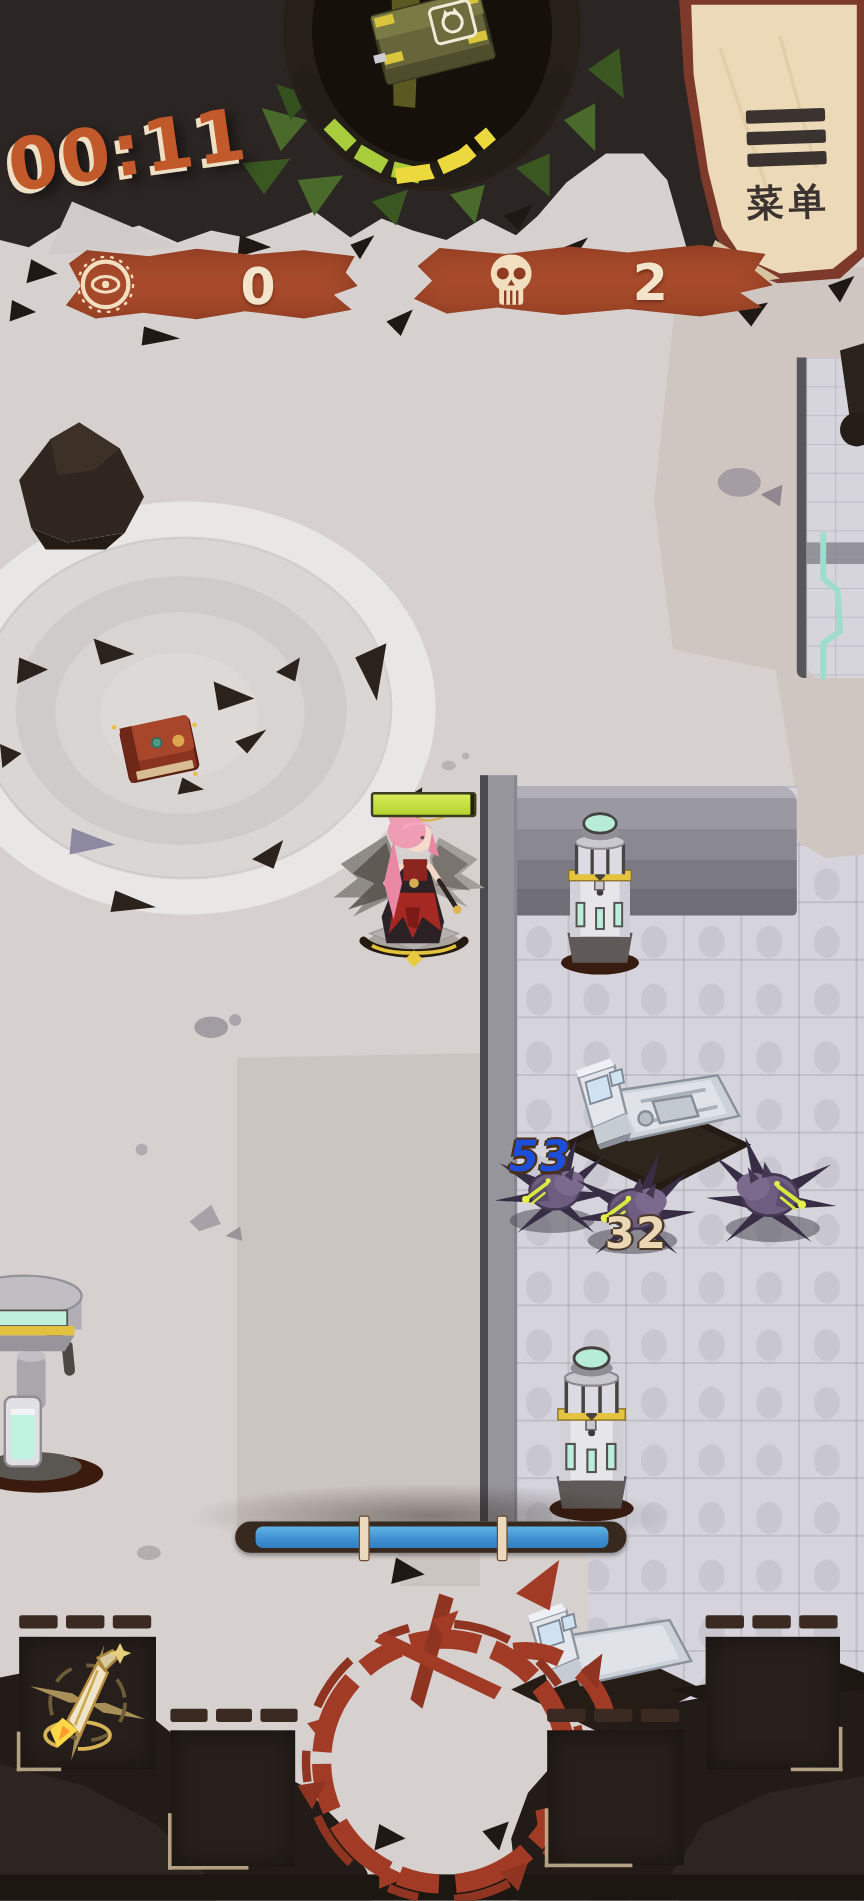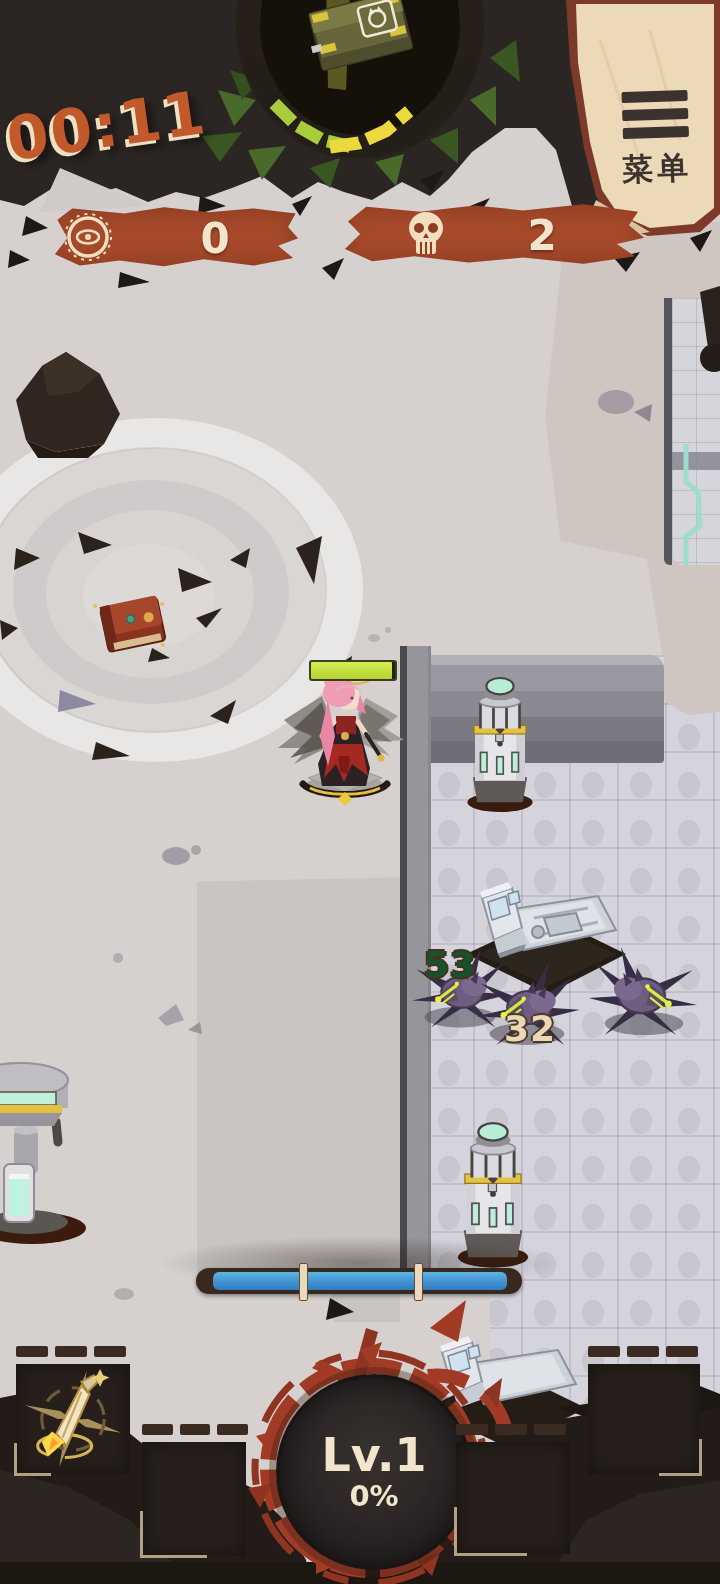--- a/index.html
+++ b/index.html
@@ -35,21 +35,21 @@
   .menu-bar{width:66px;height:11px;border-radius:2px;background:#3a332f;margin:7px auto 0;}
   .menu-label{margin-top:10px;font-size:31px;font-weight:bold;color:#3a332f;letter-spacing:4px;}
   .banner{height:62px;background:var(--banner-rust,#a64a2b);
     box-shadow:inset 0 0 24px rgba(70,20,8,.45);}
   .banner.left{clip-path:polygon(3% 22%,9% 4%,30% 12%,46% 2%,64% 10%,82% 4%,99% 12%,96% 34%,100% 52%,92% 64%,98% 84%,82% 96%,62% 86%,46% 97%,28% 88%,12% 96%,2% 78%,7% 52%);}
   .banner.right{clip-path:polygon(2% 30%,8% 6%,26% 14%,44% 4%,60% 12%,80% 2%,98% 14%,95% 36%,100% 56%,91% 66%,97% 86%,80% 98%,60% 88%,42% 96%,24% 86%,10% 94%,1% 74%,6% 50%);}
   .banner .num{position:absolute;top:8px;width:70px;text-align:center;font-size:42px;font-weight:bold;
     color:var(--cream,#f3e5cb);text-shadow:0 2px 3px rgba(60,15,5,.5);}
 
   .dmg{font-weight:bold;font-size:36px;letter-spacing:1px;}
-  .dmg.orange{color:#14532d;text-shadow:2px 0 0 #4c3017,-2px 0 0 #4c3017,0 2px 0 #4c3017,0 -2px 0 #4c3017;}
+  .dmg.orange{color:#1d4ed8;text-shadow:2px 0 0 #4c3017,-2px 0 0 #4c3017,0 2px 0 #4c3017,0 -2px 0 #4c3017;font-style:italic;}
   .dmg.cream{color:#ecd7b4;text-shadow:2px 0 0 #4a3a2a,-2px 0 0 #4a3a2a,0 2px 0 #4a3a2a,0 -2px 0 #4a3a2a;}
 
   
   .hpbar{width:84px;height:17px;background:#20220f;border:2px solid #3c3e1f;border-radius:3px;}
   .hpfill{height:100%;border-radius:1px;background:linear-gradient(#d5ec57,#b5d32e);}
 
   
   .xpshadow{background:radial-gradient(ellipse at center, rgba(30,22,16,.42), transparent 65%);}
   .xpbar{width:326px;height:26px;border-radius:13px;background:#38291f;box-shadow:0 2px 4px rgba(0,0,0,.4);}
   .xpfill{position:absolute;left:17px;right:15px;top:4px;bottom:4px;border-radius:6px;
@@ -363,24 +363,20 @@
     <polygon points="146,12 158,16 132,108 122,100" fill="#8e3420"></polygon>
     <polygon points="92,52 100,44 198,90 192,100" fill="#a23b26"></polygon>
     <polygon points="36,120 64,112 52,140" fill="#a23b26"></polygon>
     <polygon points="28,172 52,168 40,192" fill="#8e3420"></polygon>
     <polygon points="244,120 268,130 252,148" fill="#a23b26"></polygon>
     <polygon points="262,176 284,186 262,198" fill="#8e3420"></polygon>
     <polygon points="96,236 120,248 96,258" fill="#a23b26"></polygon>
     <polygon points="196,244 220,236 212,260" fill="#8e3420"></polygon>
     <polygon points="140,34 162,26 152,52" fill="#a23b26"></polygon>
   </svg>
-  <div class="abs badge" style="left:276px;top:1374px;">
-    <div class="lv">Lv.1</div>
-    <div class="pct">0%</div>
-  </div>
 
   <div class="abs" style="left:16px;top:1346px;width:116px;">
     <div class="pips">
       <div class="pip"></div>
         <div class="pip"></div>
         <div class="pip"></div>
     </div>
     <div class="slot" style="width:114px;height:110px;">
       <svg width="108" height="104" viewBox="0 0 100 100" style="position:absolute;left:3px;top:3px;">
         <g transform="rotate(16 50 50)" fill="#a98f58">

